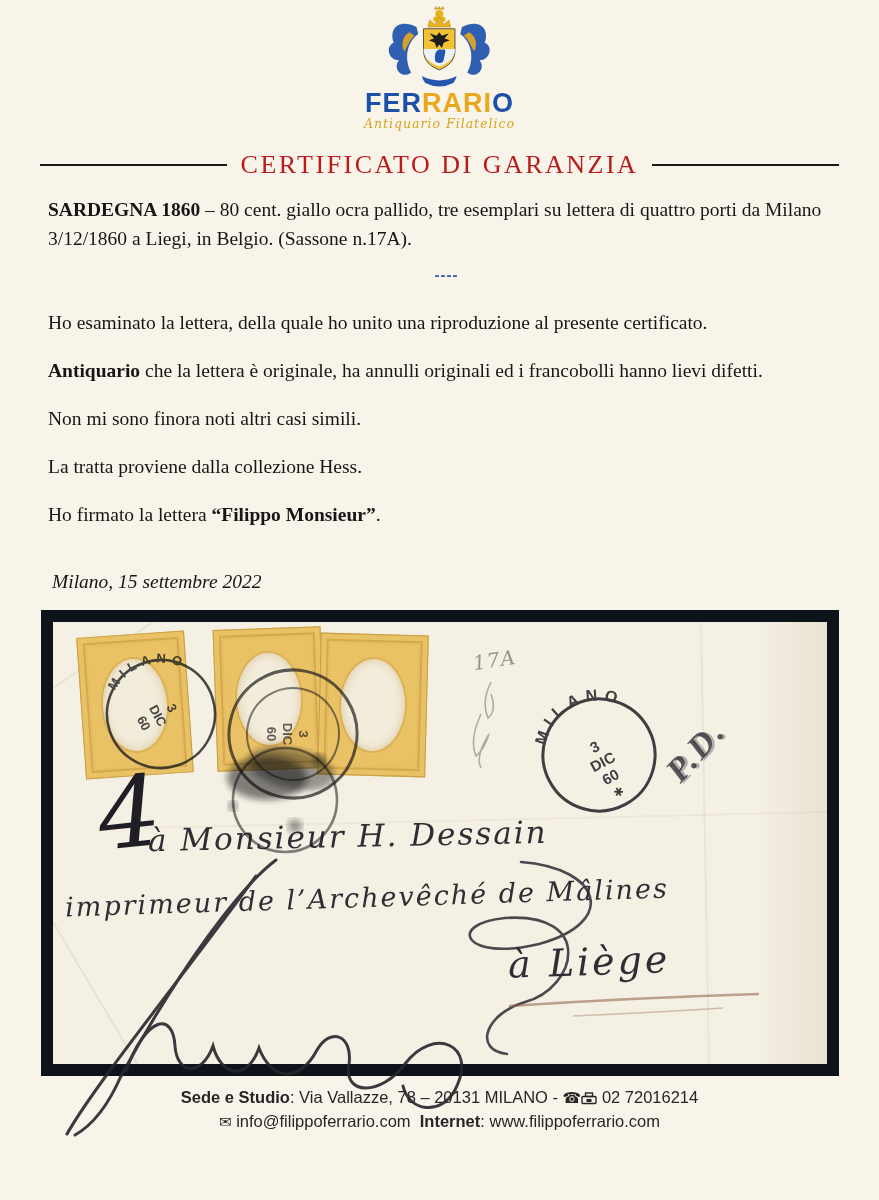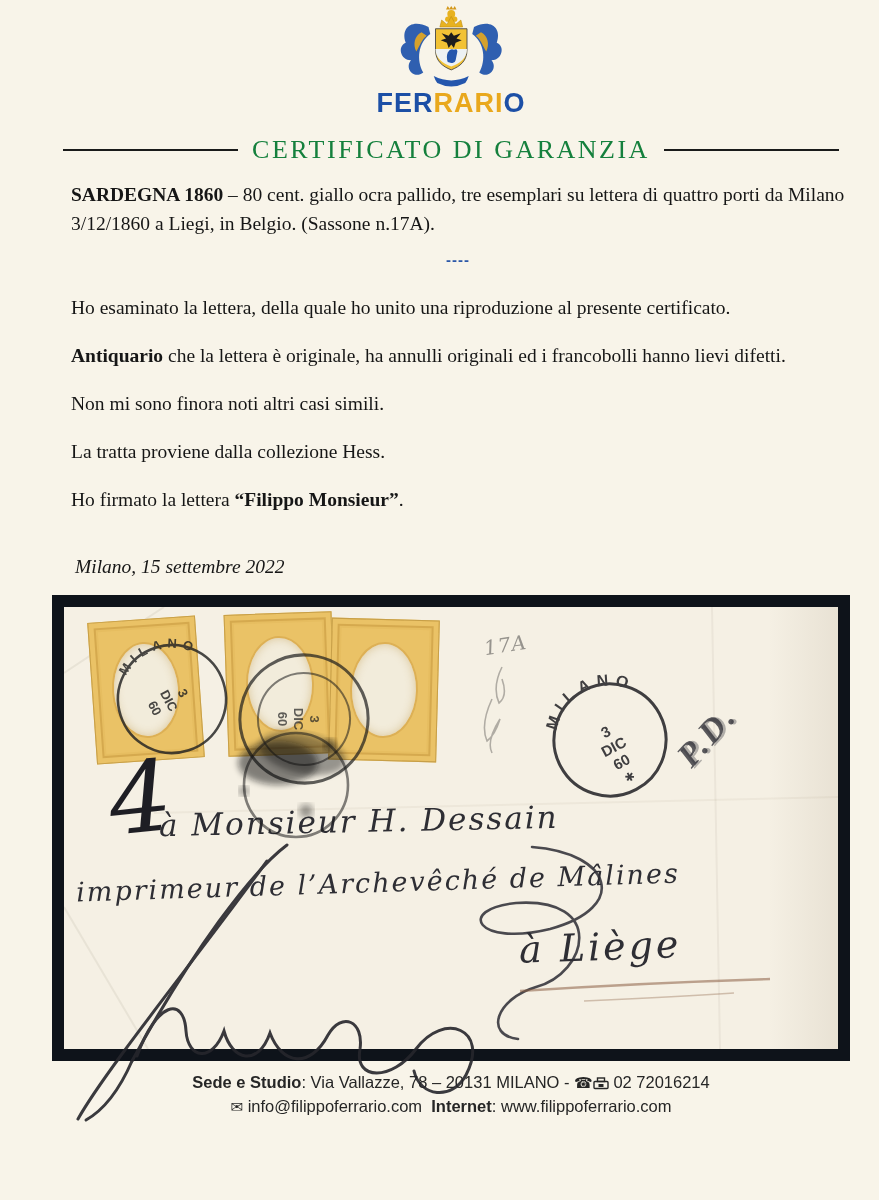--- a/index.html
+++ b/index.html
@@ -2,39 +2,39 @@
 <html><head>
 <meta charset="utf-8">
 <style>
   html,body{margin:0;padding:0;}
   body{
     width:879px;height:1200px;position:relative;overflow:hidden;
     background:#f8f4e9;
     font-family:"Liberation Serif", serif;
     color:#161616;
   }
-  .page{position:absolute;inset:0;padding-top:6px;padding-left:23px;}
+  .page{position:absolute;inset:0;padding-top:6px;}
 
   
   .logo{text-align:center;}
   .crest{display:block;margin:0 auto;height:84px;}
   .wordmark{line-height:26px;font-family:"Liberation Sans",sans-serif;
     font-weight:bold;font-size:27px;letter-spacing:1px;}
   .wm-blue{color:#1c4fa6;} .wm-gold{color:#e9a81d;}
   .tagline{line-height:15px;font-family:"DejaVu Serif",serif;font-style:italic;
     font-size:12.5px;color:#d8a41f;letter-spacing:1px;}
 
   
   .title-row{margin-top:18px;display:flex;align-items:center;gap:14px;
     padding:0 40px;height:32px;}
   .title-row .rule{flex:1;height:0;border-top:2px solid #1a1a1a;}
   .title-row .rule.left{max-width:215px;}
   .title-row .rule.right{max-width:205px;}
   h1{margin:0;font-size:26px;font-weight:normal;letter-spacing:2.5px;
-    white-space:nowrap;color:#15803d;}
+    white-space:nowrap;color:#b91c1c;}
 
   
   .doc{margin-top:14px;padding:0 34px 0 48px;}
   .doc p{font-size:19.5px;line-height:29px;margin:12px 0 19px;}
   .doc b{font-weight:bold;}
   .sep{text-align:center;font-family:"Liberation Sans",sans-serif;
     font-weight:bold;font-size:15px;letter-spacing:1px;color:#2b57a8;
     line-height:18px;margin:-6px 0 24px;}
   .dateline{font-size:19.5px;line-height:29px;margin:38px 4px 0;padding:0 48px;font-style:italic;}
 
@@ -104,20 +104,21 @@
 
       <path d="M70,30 l3,4 l8,-3 l-5,6 l6,2 l-7,3 l-2,6 l-3,-4 l-3,4 l-2,-6 l-7,-3 l6,-2 l-5,-6 l8,3 Z" fill="#1d1d1d"></path>
 
       <path d="M66,53 q3,-5 7,-3 q4,-2 4,2 l-2,10 q-1,4 -5,3 l-4,-1 q-2,-6 0,-11 Z" fill="#2456ad"></path>
 
       <path d="M50,80 q20,10 40,0 q-2,6 -4,8 q-16,8 -32,0 q-2,-2 -4,-8 Z" fill="#2456ad"></path>
     </svg>
     <div class="wordmark">
       <span class="wm-blue">FER</span><span class="wm-gold">RARI</span><span class="wm-blue">O</span>
     </div>
+    <div class="tagline">Antiquario Filatelico</div>
   </header>
 
   <div class="title-row">
     <div class="rule left"></div>
     <h1>CERTIFICATO DI GARANZIA</h1>
     <div class="rule right"></div>
   </div>
 
   <main class="doc">
     <p><b>SARDEGNA 1860</b><span> – 80 cent. giallo ocra pallido, tre esemplari su lettera di quattro porti da Milano 3/12/1860 a Liegi, in Belgio. (Sassone n.17A).</span></p>

